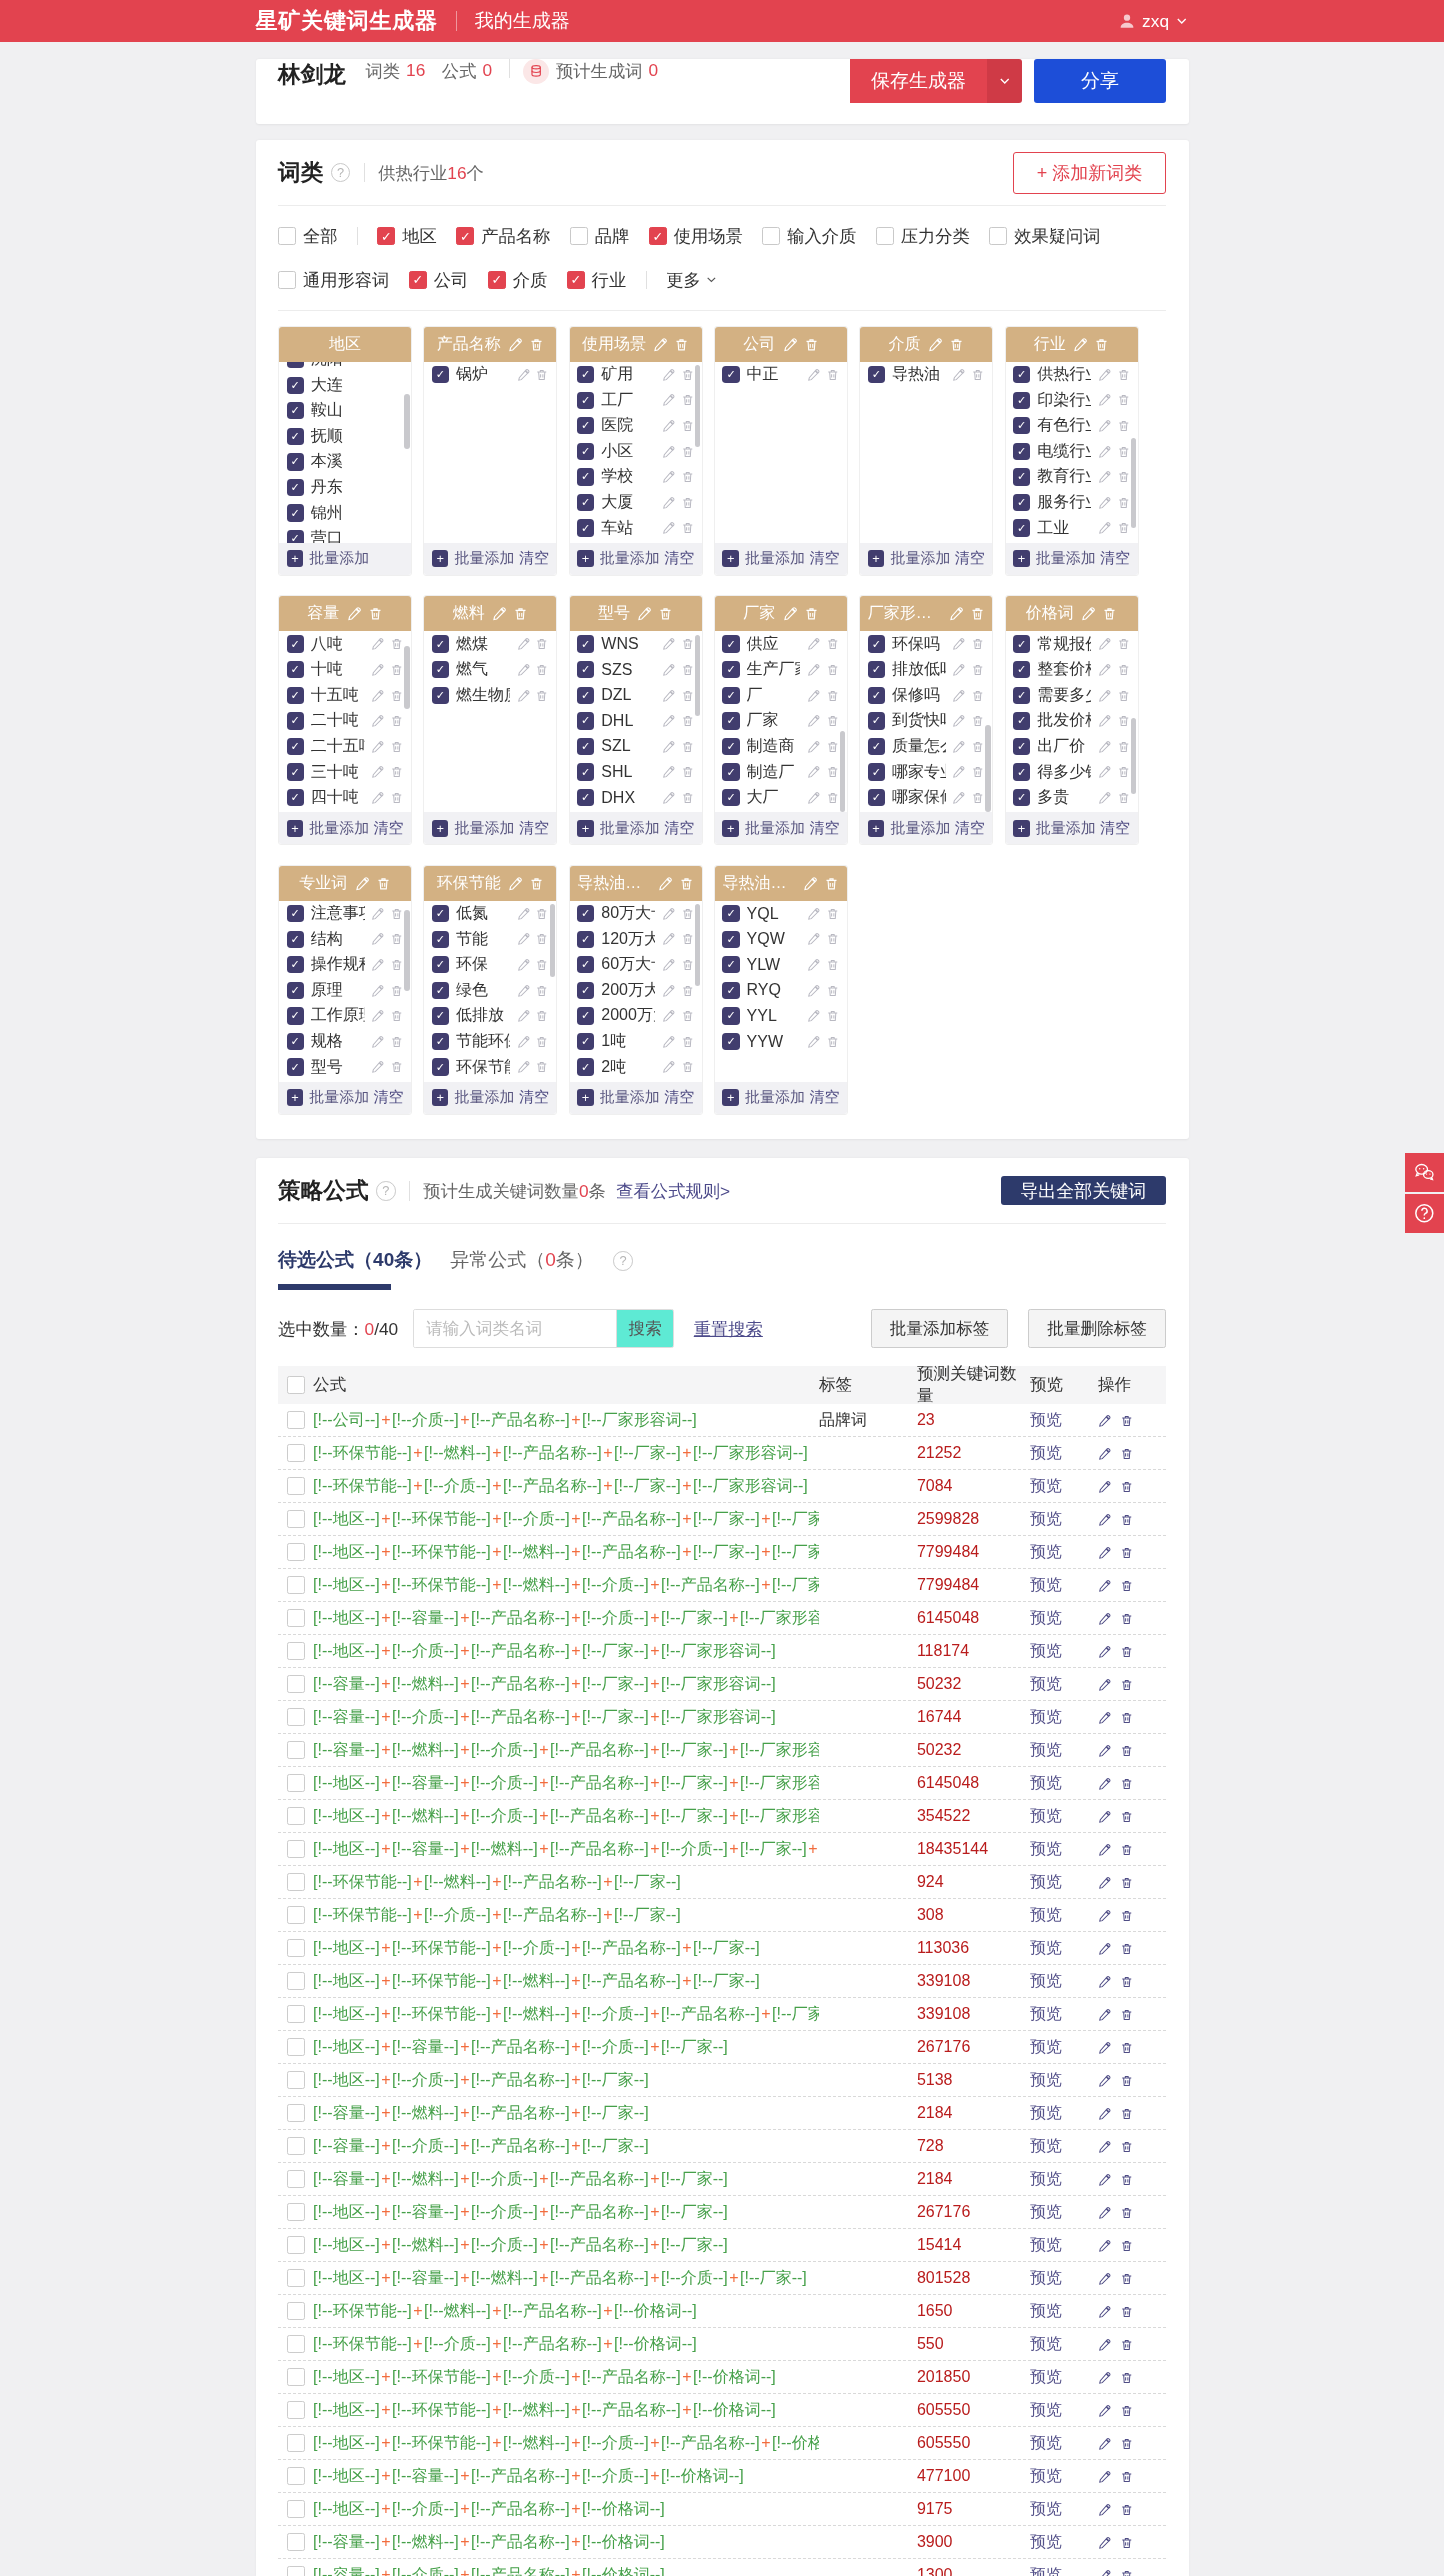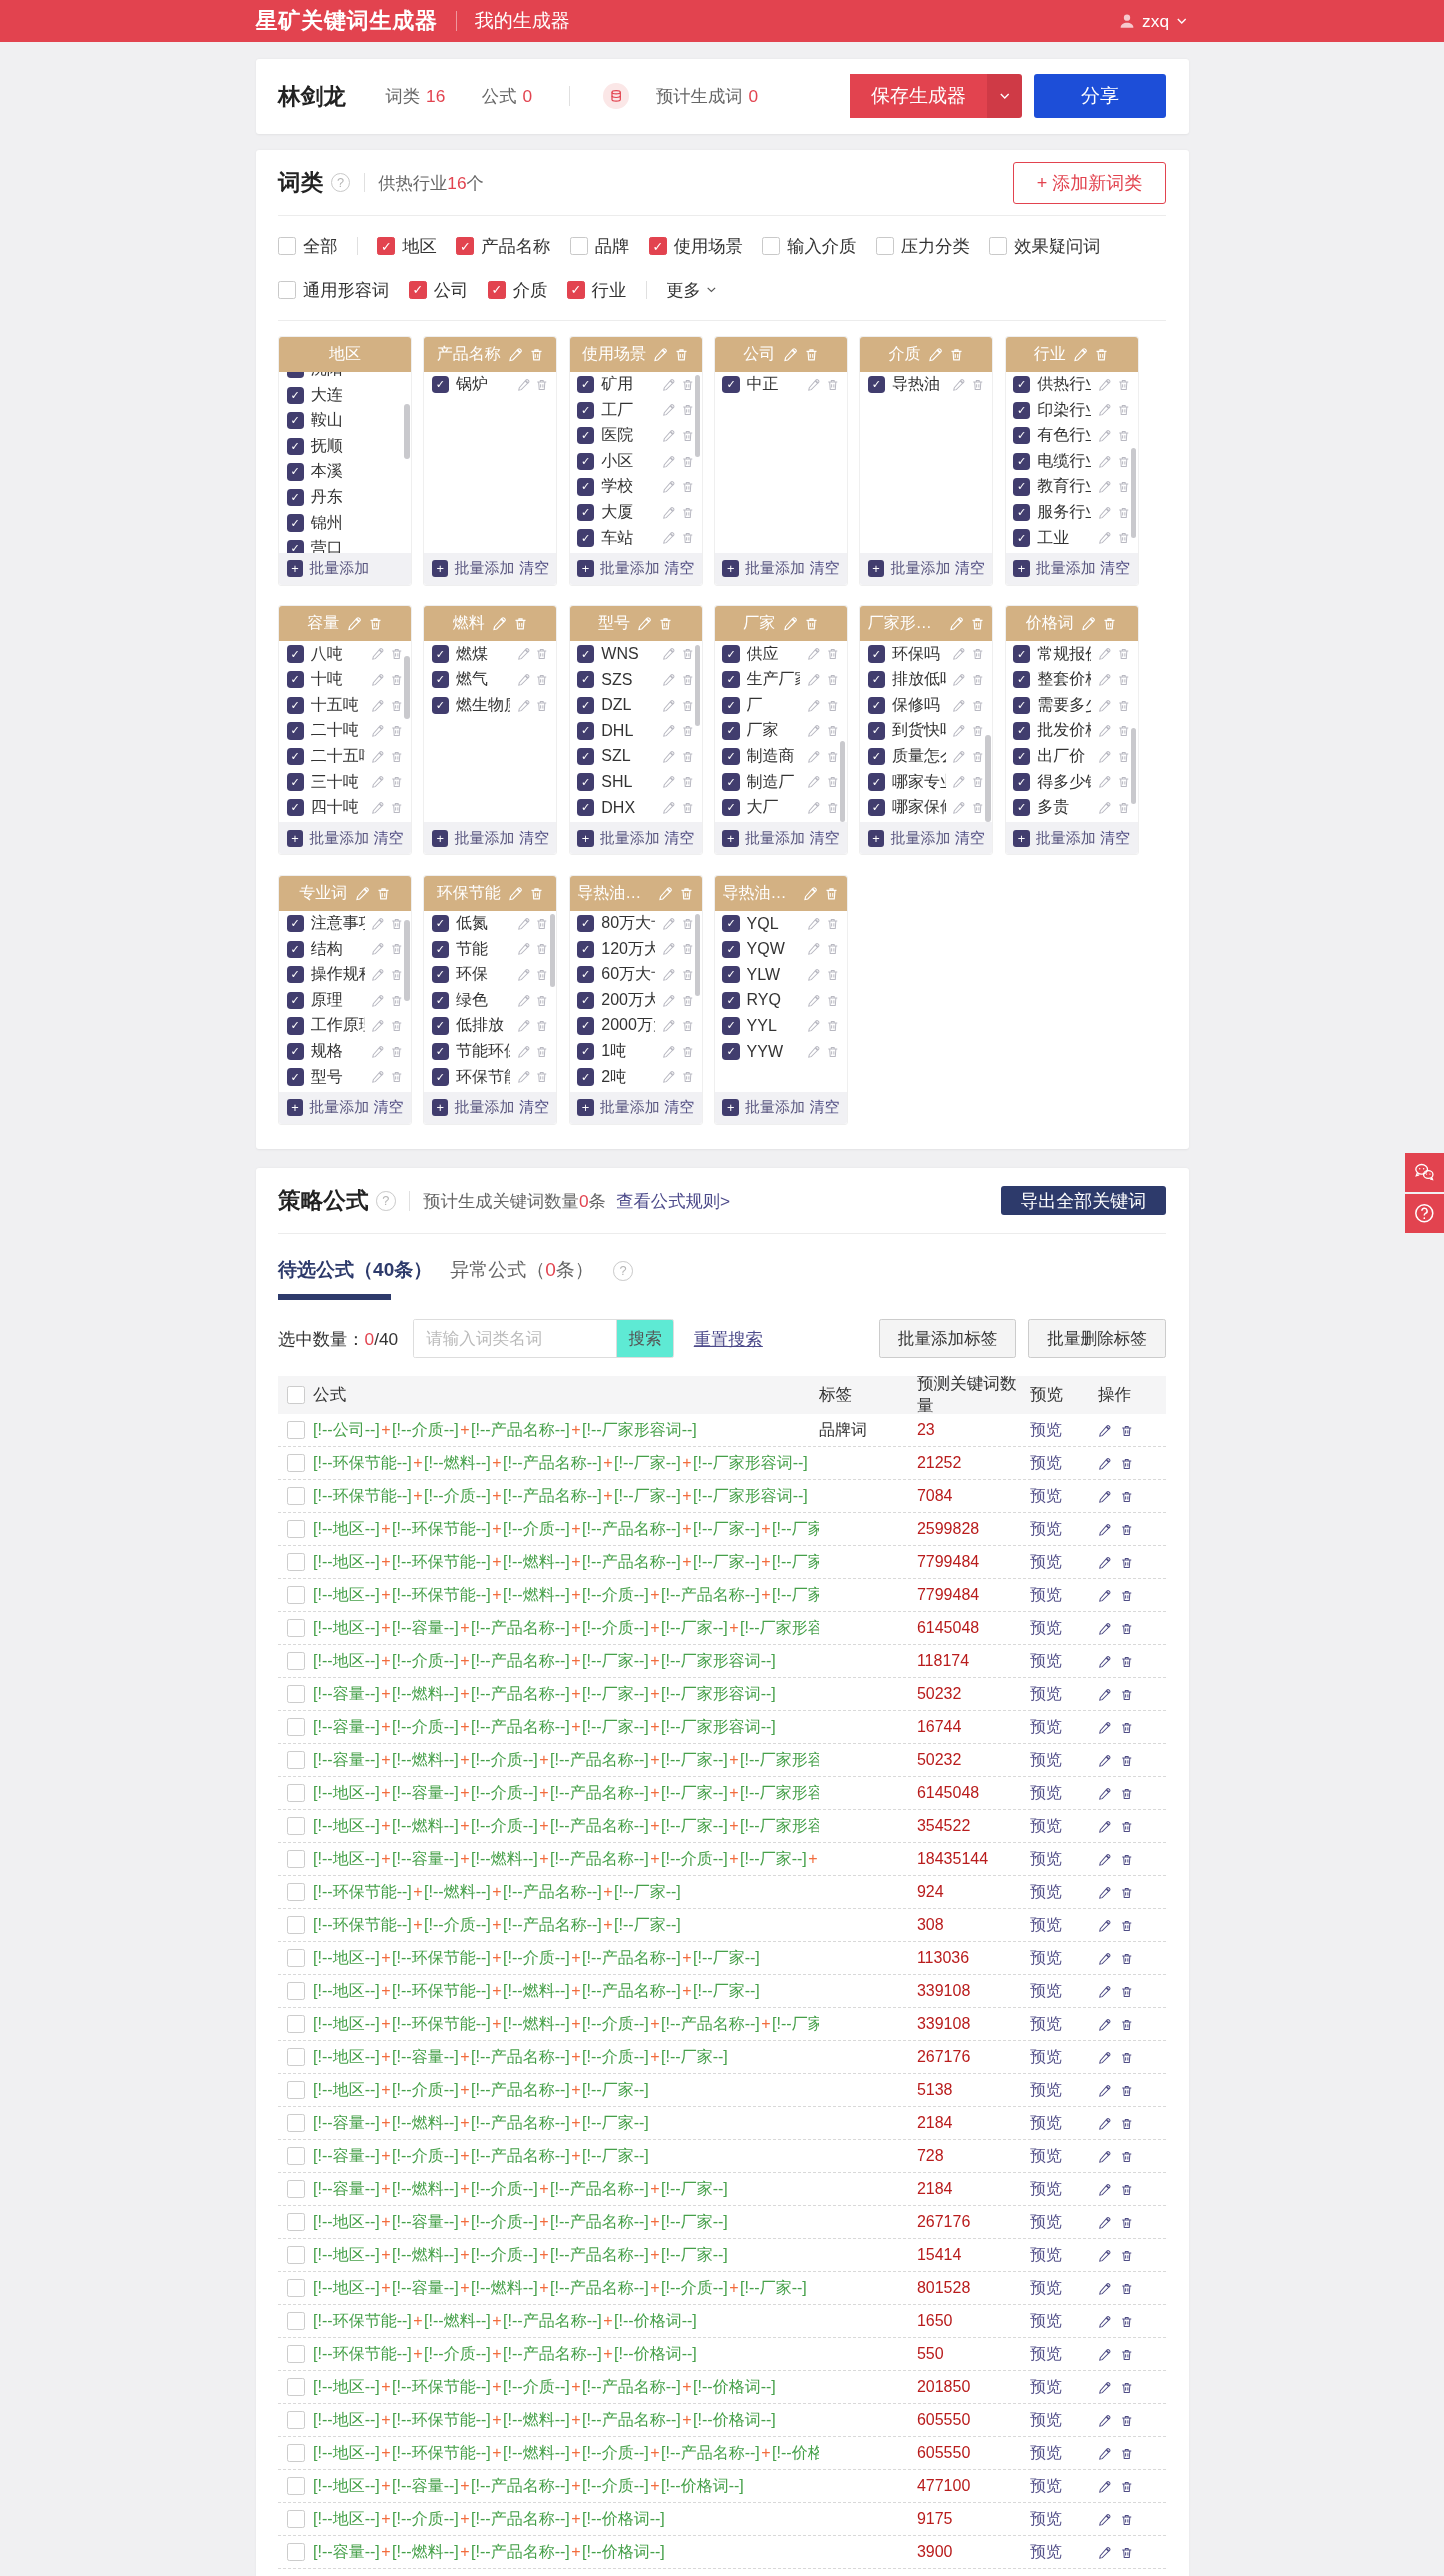--- a/index.html
+++ b/index.html
@@ -12,21 +12,21 @@
   .app-title { color:#fff; font-size:22px; font-weight:bold; letter-spacing:0.8px; }
   .topbar-sep { width:0.8px; height:19.6px; background:rgba(255,255,255,.45); margin:0 18px; }
   .topbar-nav { color:#fff; font-size:19px; }
   .topbar-user { margin-left:auto; display:flex; align-items:center; color:#fff; font-size:17.3px; gap:6px; cursor:pointer; }
   .topbar-user svg { display:block; }
 
   .container { width:933px; margin:0 auto; }
   .panel { background:#fff; border-radius:3px; box-shadow:0 0.8px 2.3px rgba(0,0,0,.06); }
 
   
-  .summary { margin-top:16.6px; height:75px; display:flex; align-items:center; padding:0 22.6px;gap:20px; }
+  .summary { margin-top:16.6px; height:65px; display:flex; align-items:flex-start; padding:0 22.6px; }
   .summary-name { font-size:22.6px; font-weight:bold; color:#222; margin-right:19.6px; }
   .stat { display:flex; align-items:center; font-size:17.3px; color:#666; margin-right:16.6px; }
   .stat b { color:#e2434f; font-weight:normal; margin-left:6px; }
   .v-sep { width:0.8px; height:19.6px; background:#e0e0e0; margin:0 13.5px 0 0; }
   .db-badge { width:25.6px; height:25.6px; border-radius:50%; background:#fbe7e7; display:flex; align-items:center; justify-content:center; margin-right:7.5px; }
   .summary-btns { margin-left:auto; display:flex; gap:12px; }
   .btn-save { display:flex; height:44px; border-radius:3px; overflow:hidden; cursor:pointer;padding-left:28px; }
   .btn-save .main { background:#e2434f; color:#fff; font-size:19px; display:flex; align-items:center; padding:0 21px; }
   .btn-save .caret { background:#cf3a46; width:35px; display:flex; align-items:center; justify-content:center; color:#fff; }
   .btn-share { height:44px; min-width:132px; background:#1d4ed8; color:#fff; font-size:19px; border:none; border-radius:3px; cursor:pointer; }
@@ -83,21 +83,21 @@
   .btn-outline-red2 { height:41px; padding:0 18px; background:#fff; border:0.8px solid #e2434f; color:#e2434f; font-size:17.3px; border-radius:3px; cursor:pointer; }
 
   .toolbar { display:flex; align-items:center; padding:19.6px 0 18px; }
   .sel-count { font-size:17.3px; color:#333; margin-right:15px; }
   .sel-count b { color:#e2434f; font-weight:normal; }
   .search-wrap { display:flex; height:39px; border:0.8px solid #ddd; border-radius:2.3px; overflow:hidden; }
   .search-input { width:202px; border:none; outline:none; padding:0 12px; font-size:16.6px; color:#0369a1; font-family:inherit; }
   .search-input::placeholder { color:#bbb; }
   .search-btn { width:57px; background:#5eead4; border:none; border-left:0.8px solid #ddd; font-size:16.6px; color:#555; cursor:pointer; font-family:inherit; }
   .reset-link { margin-left:19.6px; font-size:17.3px; color:#4c4a8a; text-decoration:underline; cursor:pointer; }
-  .tag-btns { margin-left:auto; display:flex; gap:12px; }
+  .tag-btns { margin-left:auto; display:flex; gap:20px; }
   .btn-gray { height:39px; padding:0 18px; background:#f4f4f4; border:0.8px solid #ccc; color:#333; font-size:16.6px; border-radius:2.3px; cursor:pointer; }
 
   .thead { display:flex; align-items:center; height:38px; background:#f5f5f6; font-size:16.6px; color:#333; }
   .c-check { width:35px; display:flex; align-items:center; padding-left:9px; }
   .rcb { width:18px; height:18px; border:0.8px solid #ccc; border-radius:2.3px; background:#fff; cursor:pointer; }
   .c-formula { flex:1; padding-right:7.5px; overflow:hidden; white-space:nowrap; }
   .c-tag { width:98px; }
   .c-count { width:113px; }
   .c-preview { width:68px; }
   .c-ops { width:68px; display:flex; align-items:center; gap:9px; }

